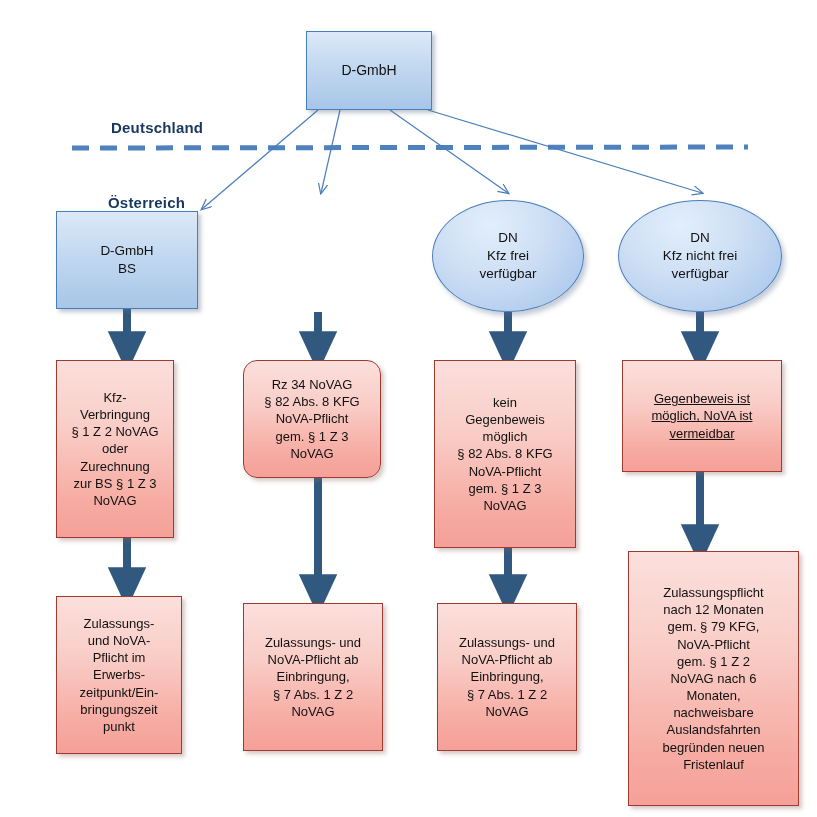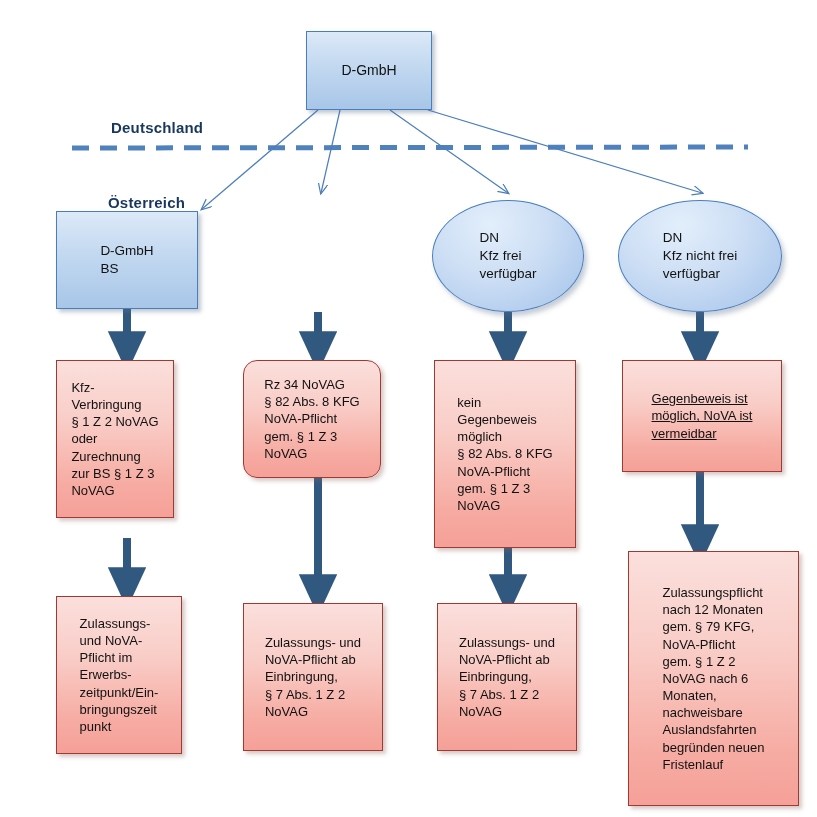--- a/index.html
+++ b/index.html
@@ -22,21 +22,21 @@
     width: 817px;
     height: 817px;
     pointer-events: none;
   }
   .node {
     position: absolute;
     box-sizing: border-box;
     display: flex;
     align-items: center;
     justify-content: center;
-    text-align: left;
+    text-align: center;
     color: #111111;
     line-height: 1.32;
     white-space: pre-line;
   }
   .blue-box {
     background: linear-gradient(to bottom, #dce9f8 0%, #c2d8f0 45%, #a8c6e8 100%);
     border: 1px solid #4a7ebb;
     box-shadow: 3px 3px 4px rgba(90,110,140,0.38);
   }
   .blue-ellipse {
@@ -104,21 +104,21 @@
 
 
   <div class="node blue-ellipse" style="left:432px; top:200px; width:152px; height:112px; font-size:13.5px;">DN
 Kfz frei
 verfügbar</div>
 
   <div class="node blue-ellipse" style="left:618px; top:200px; width:164px; height:112px; font-size:13.5px;">DN
 Kfz nicht frei
 verfügbar</div>
 
-  <div class="node red-box" style="left:56px; top:360px; width:118px; height:158px; font-size:13px;">Kfz-
+  <div class="node red-box" style="left:56px; top:360px; width:118px; height:178px; font-size:13px;">Kfz-
 Verbringung
 § 1 Z 2 NoVAG
 oder
 Zurechnung
 zur BS § 1 Z 3
 NoVAG</div>
 
   <div class="node red-box" style="left:243px; top:360px; width:138px; height:118px; font-size:13px;border-radius:14px;">Rz 34 NoVAG
 § 82 Abs. 8 KFG
 NoVA-Pflicht

